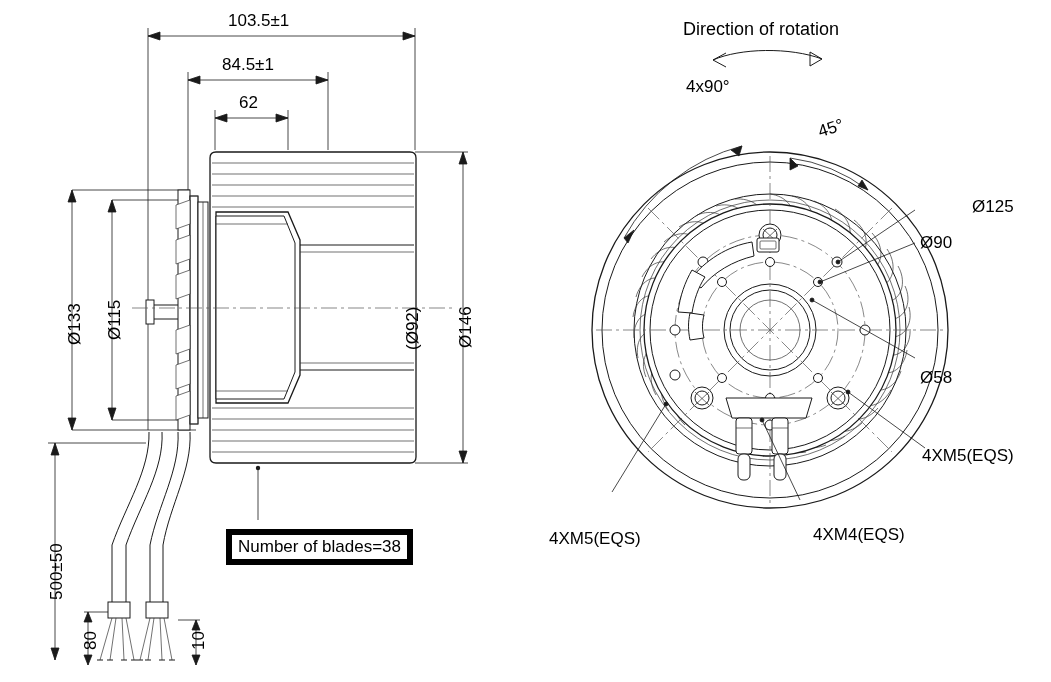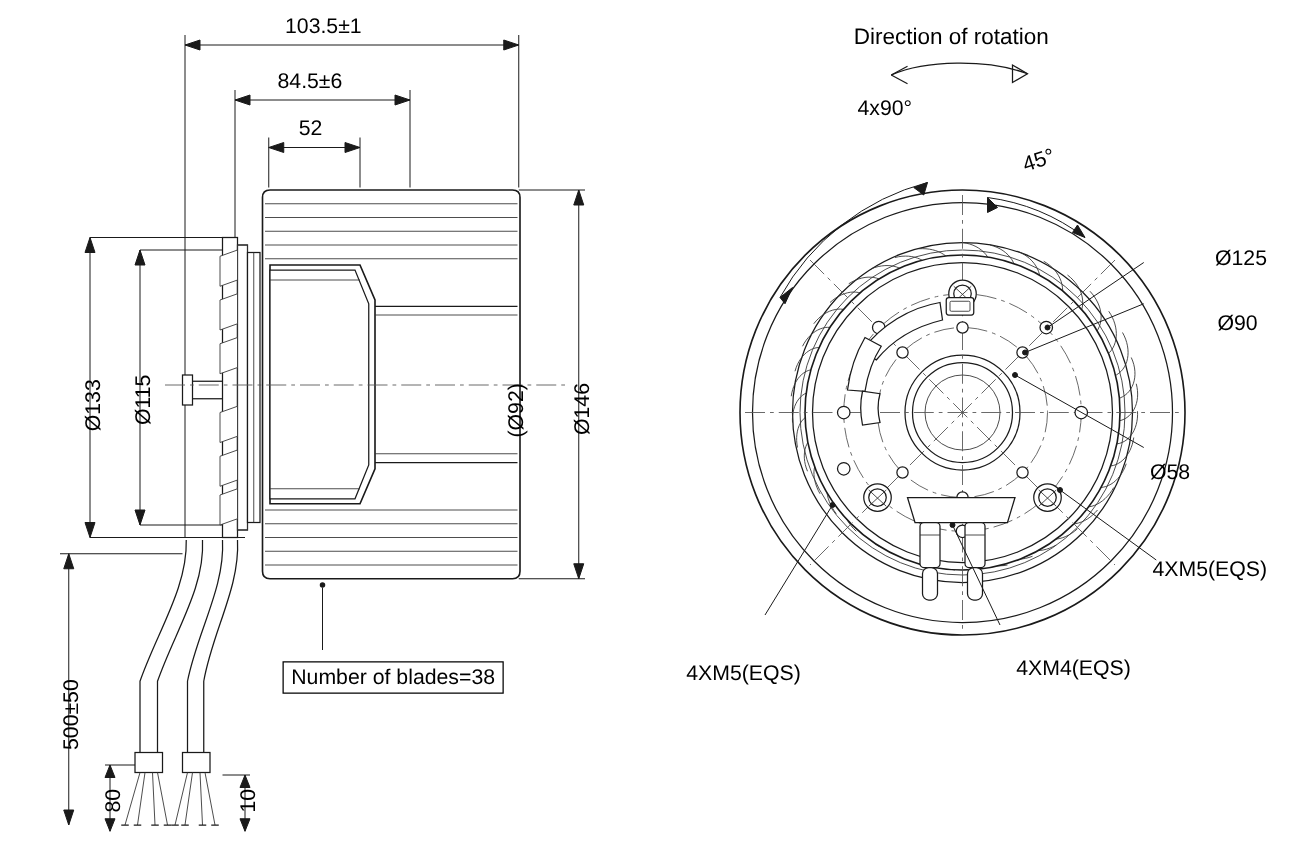--- a/index.html
+++ b/index.html
@@ -32,21 +32,21 @@
     font-size: 17px;
     color: #000;
     white-space: nowrap;
     line-height: 1;
   }
   .lbl.rot90 {
     transform: rotate(-90deg);
     transform-origin: left top;
   }
   .boxed {
-    border: 1px solid #000000;
+    border: 6px solid #000000;
     padding: 3px 6px 4px 6px;
     background: #fff;
   }
   .thin  { stroke:#1a1a1a; stroke-width:1;   fill:none; }
   .thin2 { stroke:#1a1a1a; stroke-width:1.3; fill:none; }
   .hair  { stroke:#333;    stroke-width:0.7; fill:none; }
   .dim   { stroke:#1a1a1a; stroke-width:0.8; fill:none; }
   .center{ stroke:#555; stroke-width:0.7; fill:none; stroke-dasharray: 16 4 3 4; }
   .fillw { fill:#ffffff; }
 </style>
@@ -372,39 +372,39 @@
         <path d="M666 404 L612 492"></path>
         <circle cx="666" cy="404" r="2" fill="#1a1a1a"></circle>
 
         <path d="M762 420 L800 500"></path>
         <circle cx="762" cy="420" r="2" fill="#1a1a1a"></circle>
       </g>
     </g>
   </svg>
 
   <div class="lbl" style="left:228px; top:12px;">103.5±1</div>
-  <div class="lbl" style="left:222px; top:56px;">84.5±6</div>
-  <div class="lbl" style="left:239px; top:94px;">52</div>
+  <div class="lbl" style="left:222px; top:56px;">84.5±1</div>
+  <div class="lbl" style="left:239px; top:94px;">62</div>
 
   <div class="lbl rot90" style="left:66px; top:345px;">Ø133</div>
   <div class="lbl rot90" style="left:106px; top:340px;">Ø115</div>
   <div class="lbl rot90" style="left:404px; top:350px;">(Ø92)</div>
   <div class="lbl rot90" style="left:457px; top:348px;">Ø146</div>
 
   <div class="lbl rot90" style="left:48px; top:600px;">500±50</div>
   <div class="lbl rot90" style="left:82px; top:650px;">80</div>
   <div class="lbl rot90" style="left:190px; top:650px;">10</div>
 
   <div class="lbl boxed" style="left:226px; top:529px;">Number of blades=38</div>
 
   <div class="lbl" style="left:683px; top:20px; font-size:18px;">Direction of rotation</div>
   <div class="lbl" style="left:686px; top:78px;">4x90°</div>
   <div class="lbl" style="left:816px; top:124px; transform:rotate(-18deg); transform-origin:left top;">45°</div>
 
   <div class="lbl" style="left:972px; top:198px;">Ø125</div>
-  <div class="lbl" style="left:974px; top:234px;margin-top:16px;">Ø90</div>
+  <div class="lbl" style="left:920px; top:234px;">Ø90</div>
   <div class="lbl" style="left:920px; top:369px;">Ø58</div>
 
   <div class="lbl" style="left:922px; top:447px;">4XM5(EQS)</div>
   <div class="lbl" style="left:549px; top:530px;">4XM5(EQS)</div>
   <div class="lbl" style="left:813px; top:526px;text-align:center;">4XM4(EQS)</div>
 
 </div>
 
 </body></html>

